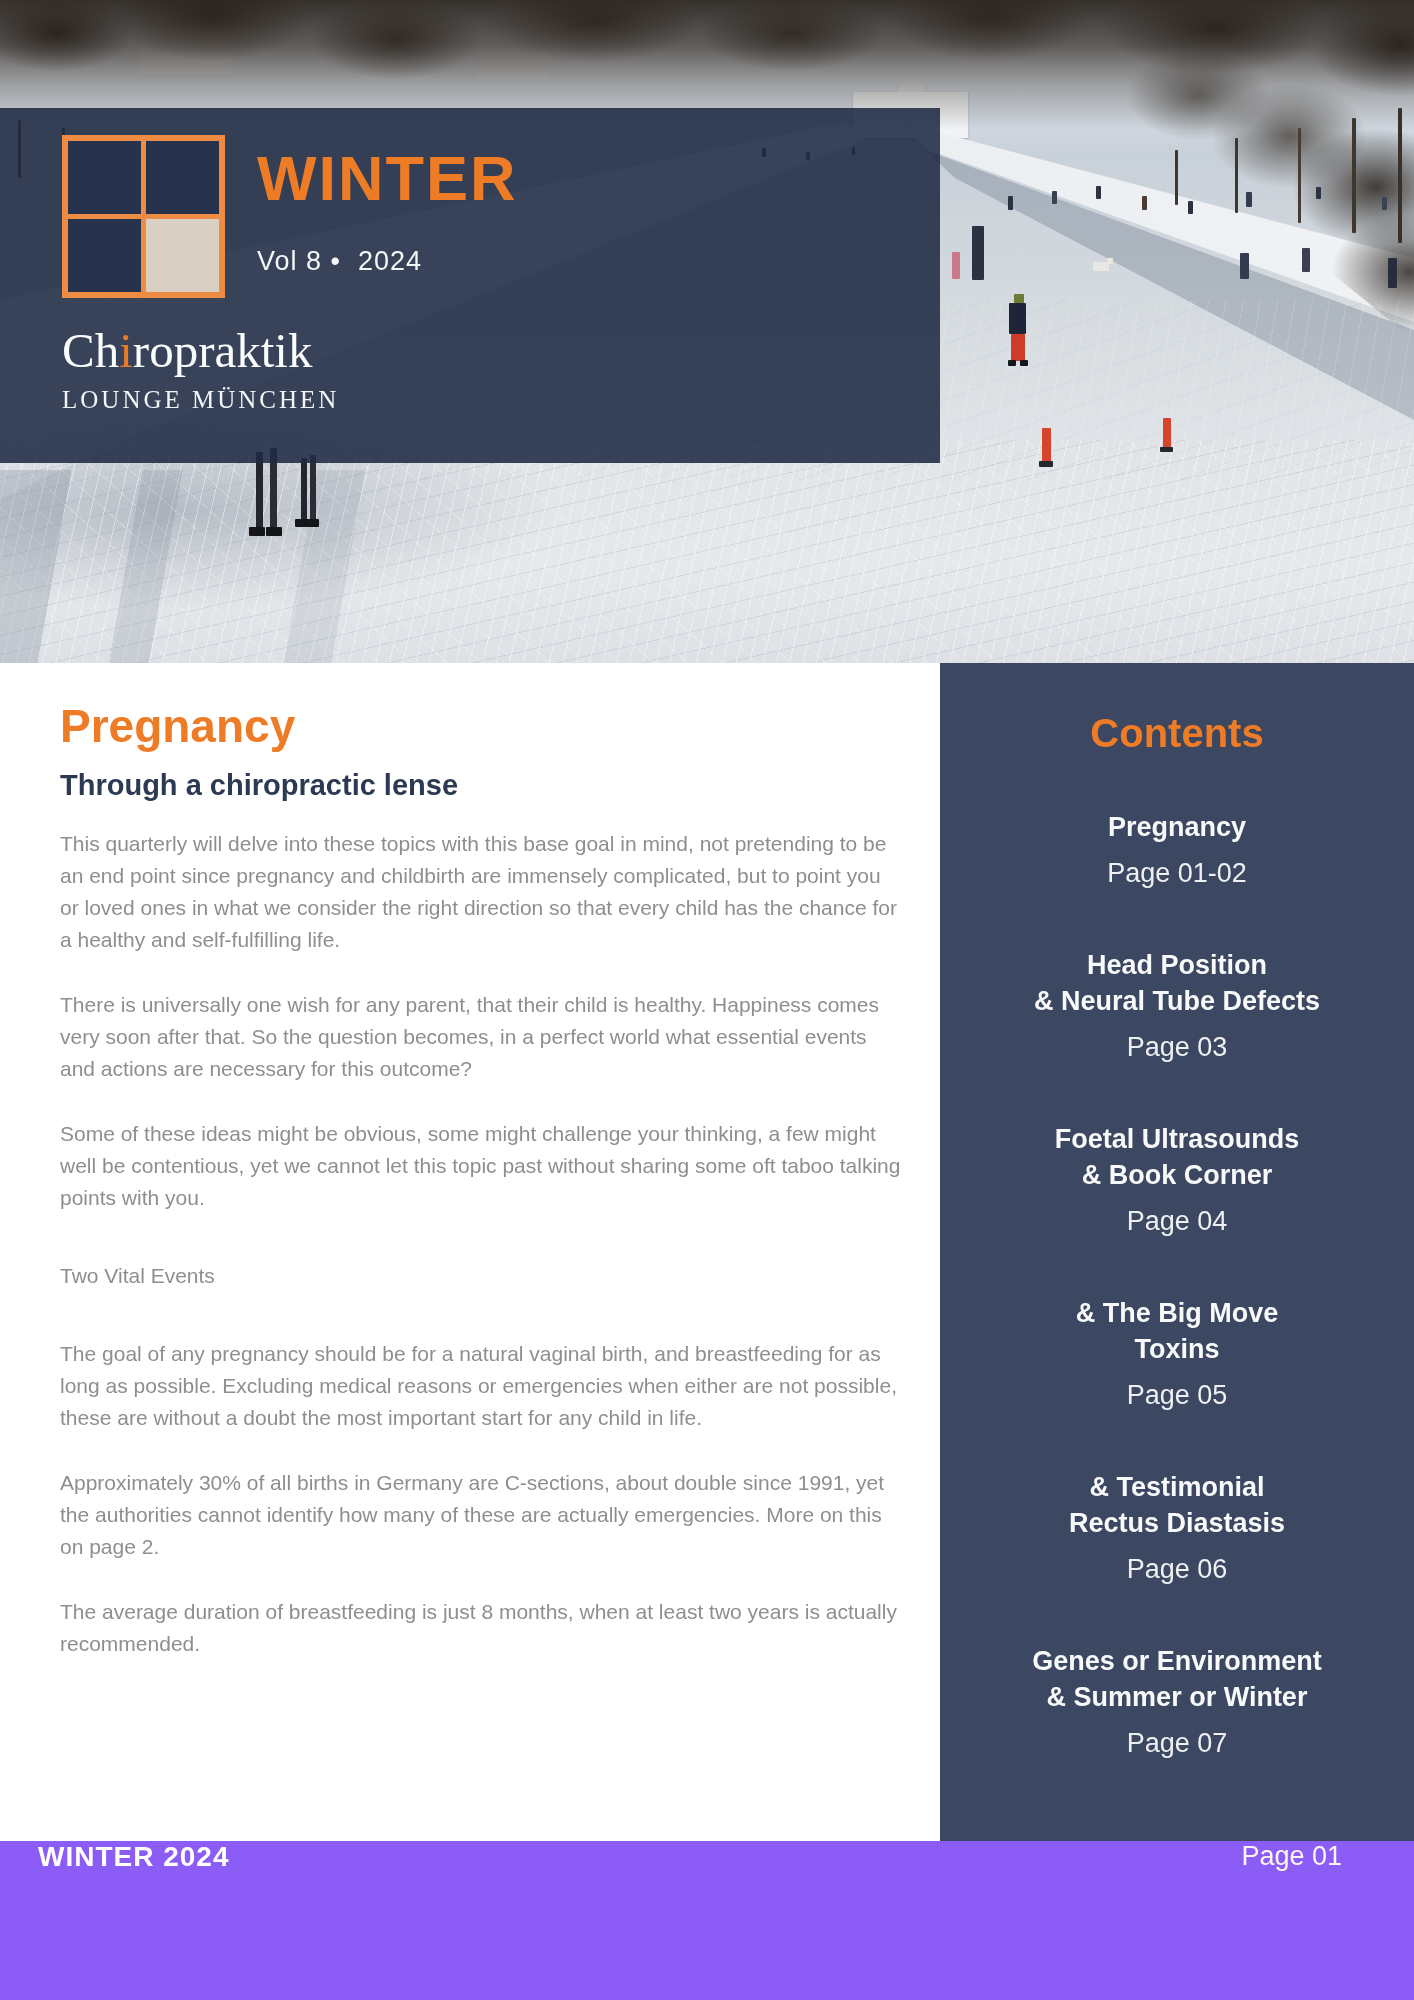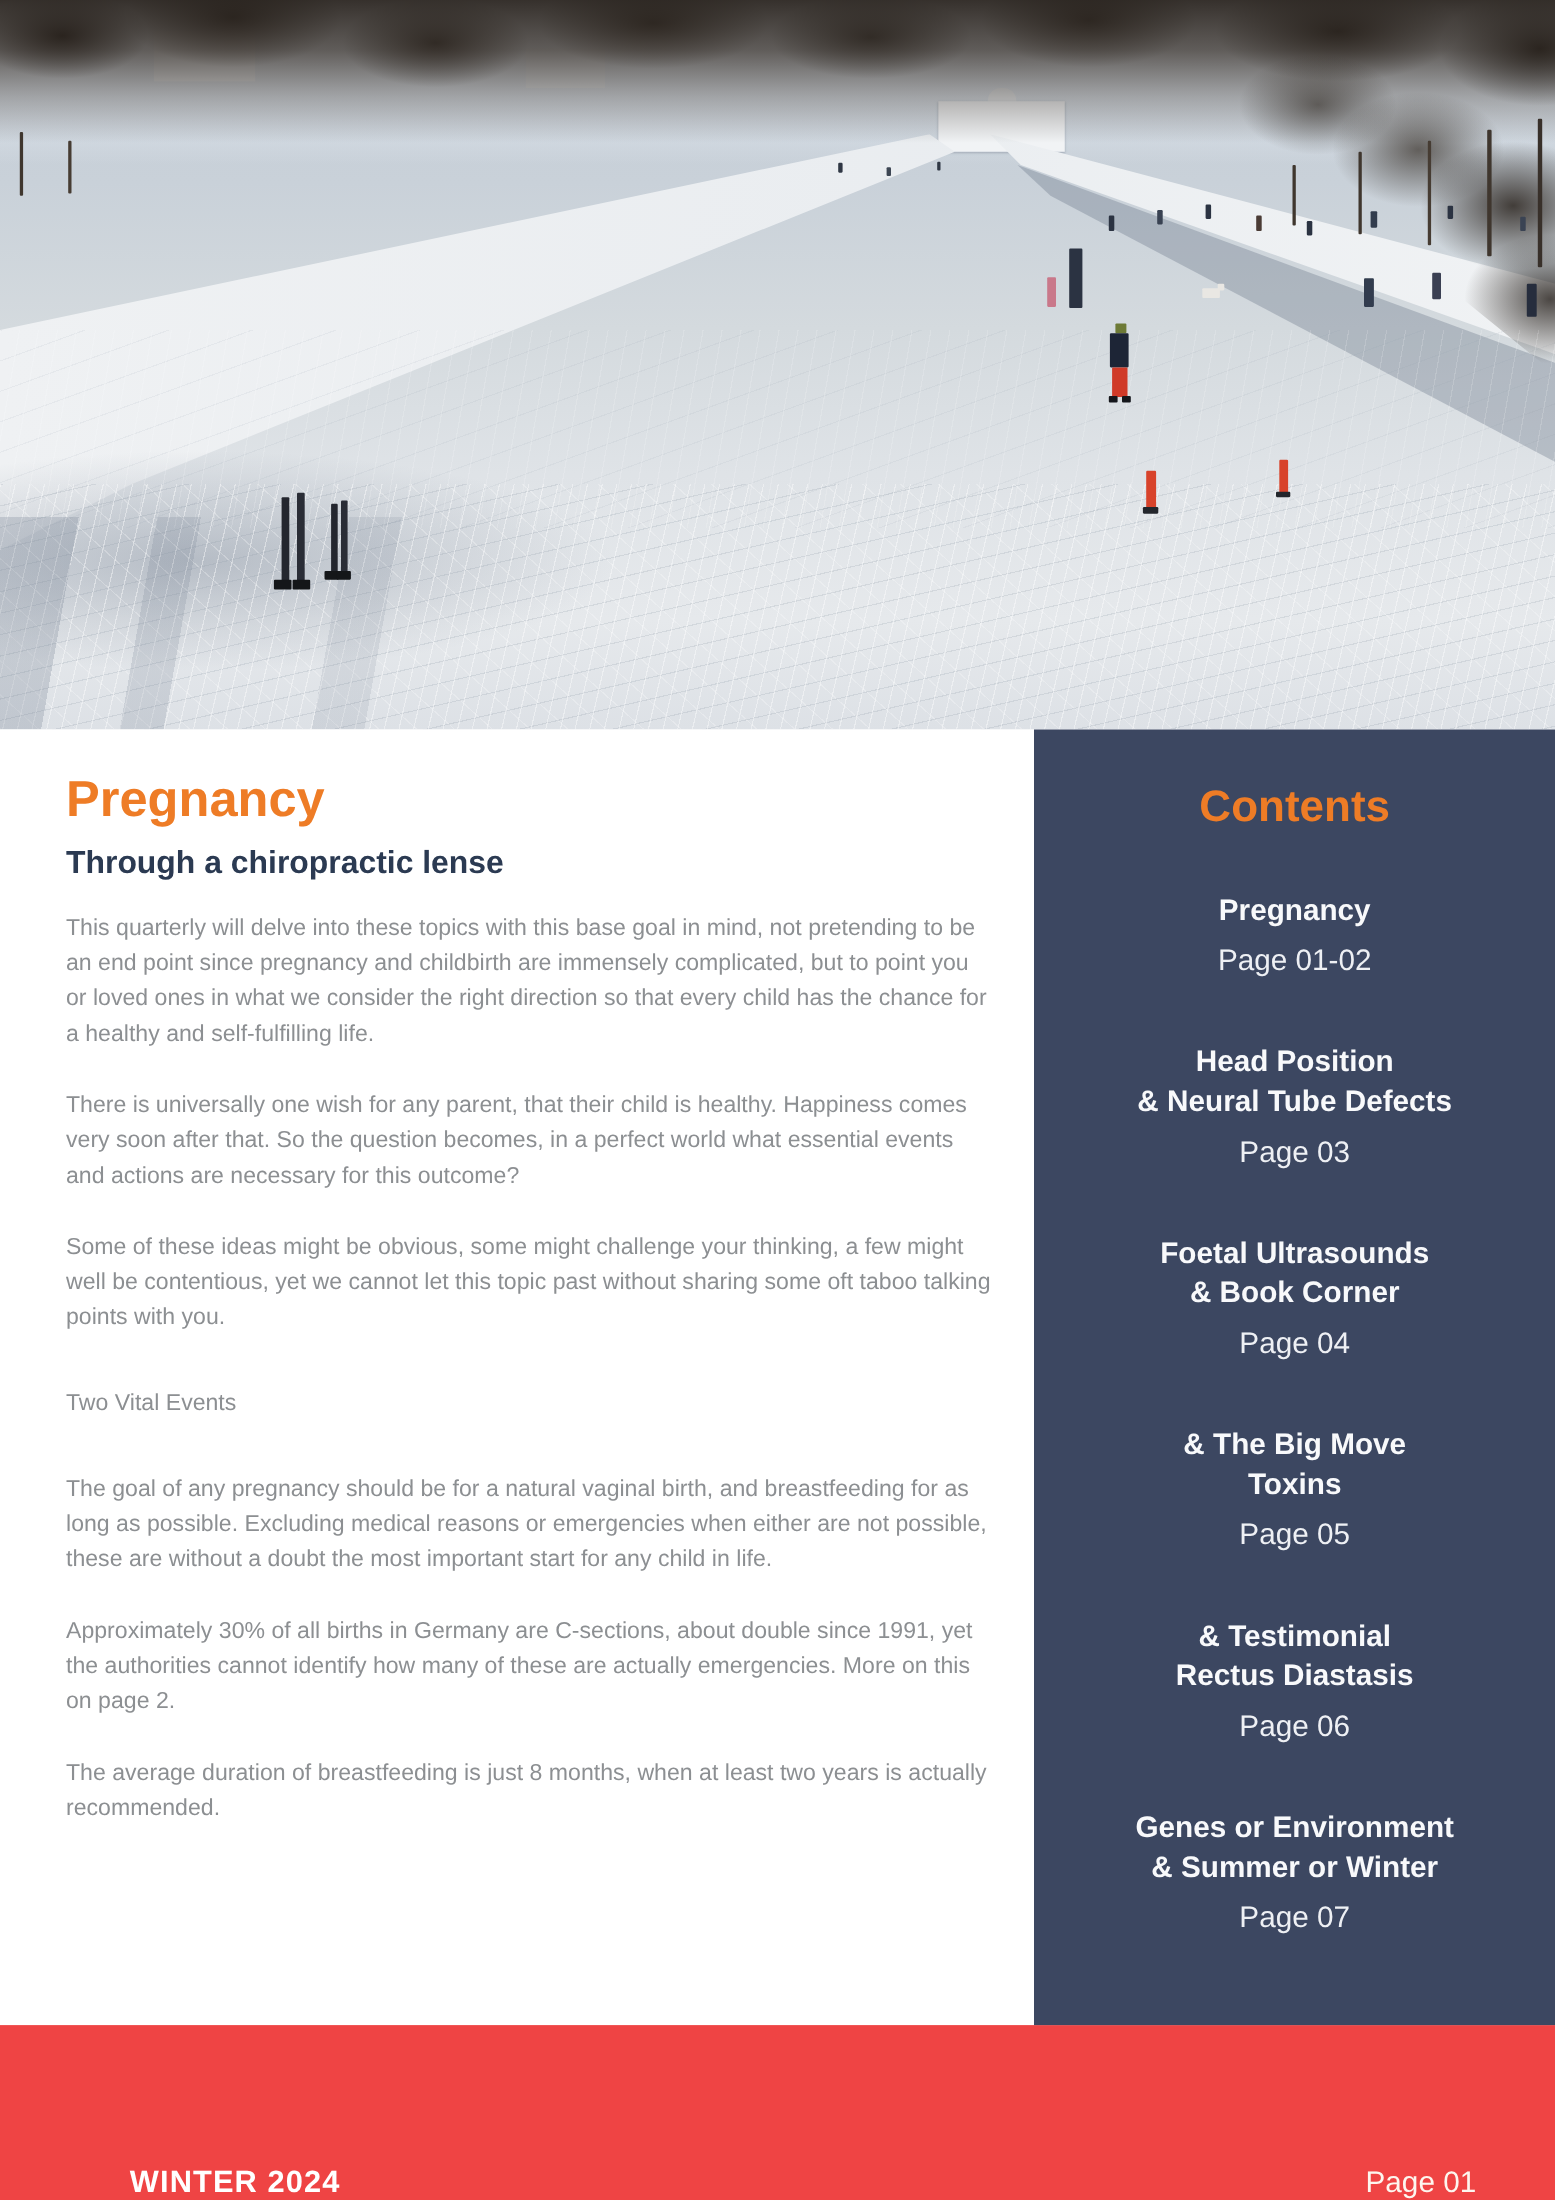--- a/index.html
+++ b/index.html
@@ -85,22 +85,22 @@
 
   .sidebar{box-sizing:border-box;flex:1;background:#3c4761;color:#f6f7f9;text-align:center;
            padding-top:46px;overflow:hidden;}
   .contents-title{font-size:40px;font-weight:700;color:#ee7c26;line-height:48px;margin-bottom:52px;}
   .toc-item{margin-bottom:56px;}
   .toc-line{font-size:27px;font-weight:700;line-height:36px;color:#f8f9fb;}
   .toc-line:empty{display:none;}
   .toc-page{font-size:27px;font-weight:400;line-height:36px;color:#eef0f4;margin-top:10px;}
 
   
-  .footer{display:flex;align-items:flex-end;justify-content:space-between;width:1414px;height:159px;
-          background:#ef4444;box-sizing:border-box;padding:0 72px 0 118px;}
+  .footer{display:flex;align-items:flex-start;justify-content:space-between;width:1414px;height:159px;
+          background:#8b5cf6;box-sizing:border-box;padding:0 72px 0 38px;}
   .footer .f-left{font-size:28px;font-weight:700;color:#ffffff;letter-spacing:1px;}
   .footer .f-right{font-size:27px;font-weight:400;color:#fdf6ef;margin-left:18px;}
 </style>
 </head>
 <body>
 
 <div class="page">
 
   <header class="hero">
     <div class="sky"></div>
@@ -155,20 +155,38 @@
         <div class="fig" style="left: 256px; top: 452px; width: 7px; height: 78px; background: rgb(35, 38, 46);"></div>
         <div class="fig" style="left: 270px; top: 448px; width: 7px; height: 82px; background: rgb(42, 45, 54);"></div>
         <div class="fig" style="left: 249px; top: 527px; width: 16px; height: 9px; background: rgb(20, 22, 25);"></div>
         <div class="fig" style="left: 266px; top: 527px; width: 16px; height: 9px; background: rgb(20, 22, 25);"></div>
         <div class="fig" style="left: 301px; top: 458px; width: 6px; height: 64px; background: rgb(35, 38, 46);"></div>
         <div class="fig" style="left: 310px; top: 455px; width: 6px; height: 67px; background: rgb(42, 45, 54);"></div>
         <div class="fig" style="left: 295px; top: 519px; width: 13px; height: 8px; background: rgb(20, 22, 25);"></div>
         <div class="fig" style="left: 306px; top: 519px; width: 13px; height: 8px; background: rgb(20, 22, 25);"></div>
       </div>
 
+    <div class="banner">
+      <div class="banner-row">
+        <div class="logo-grid">
+          <div class="logo-cell"></div>
+          <div class="logo-cell"></div>
+          <div class="logo-cell"></div>
+          <div class="logo-cell cream"></div>
+        </div>
+        <div class="masthead-text">
+          <div class="nl-title">WINTER</div>
+          <div class="nl-vol">Vol 8 •  2024</div>
+        </div>
+      </div>
+      <div class="brand">
+        <div class="brand-name"><span>Ch</span><span class="spine-i">i</span><span>ropraktik</span></div>
+        <div class="brand-sub">LOUNGE MÜNCHEN</div>
+      </div>
+    </div>
   </header>
 
   <div class="main">
     <article class="article">
       <h1>Pregnancy</h1>
       <h2>Through a chiropractic lense</h2>
       <p>This quarterly will delve into these topics with this base goal in mind, not pretending to be an end point since pregnancy and childbirth are immensely complicated, but to point you or loved ones in what we consider the right direction so that every child has the chance for a healthy and self-fulfilling life.</p>
       <p>There is universally one wish for any parent, that their child is healthy. Happiness comes very soon after that. So the question becomes, in a perfect world what essential events and actions are necessary for this outcome?</p>
       <p>Some of these ideas might be obvious, some might challenge your thinking, a few might well be contentious, yet we cannot let this topic past without sharing some oft taboo talking points with you.</p>
       <h3>Two Vital Events</h3>

